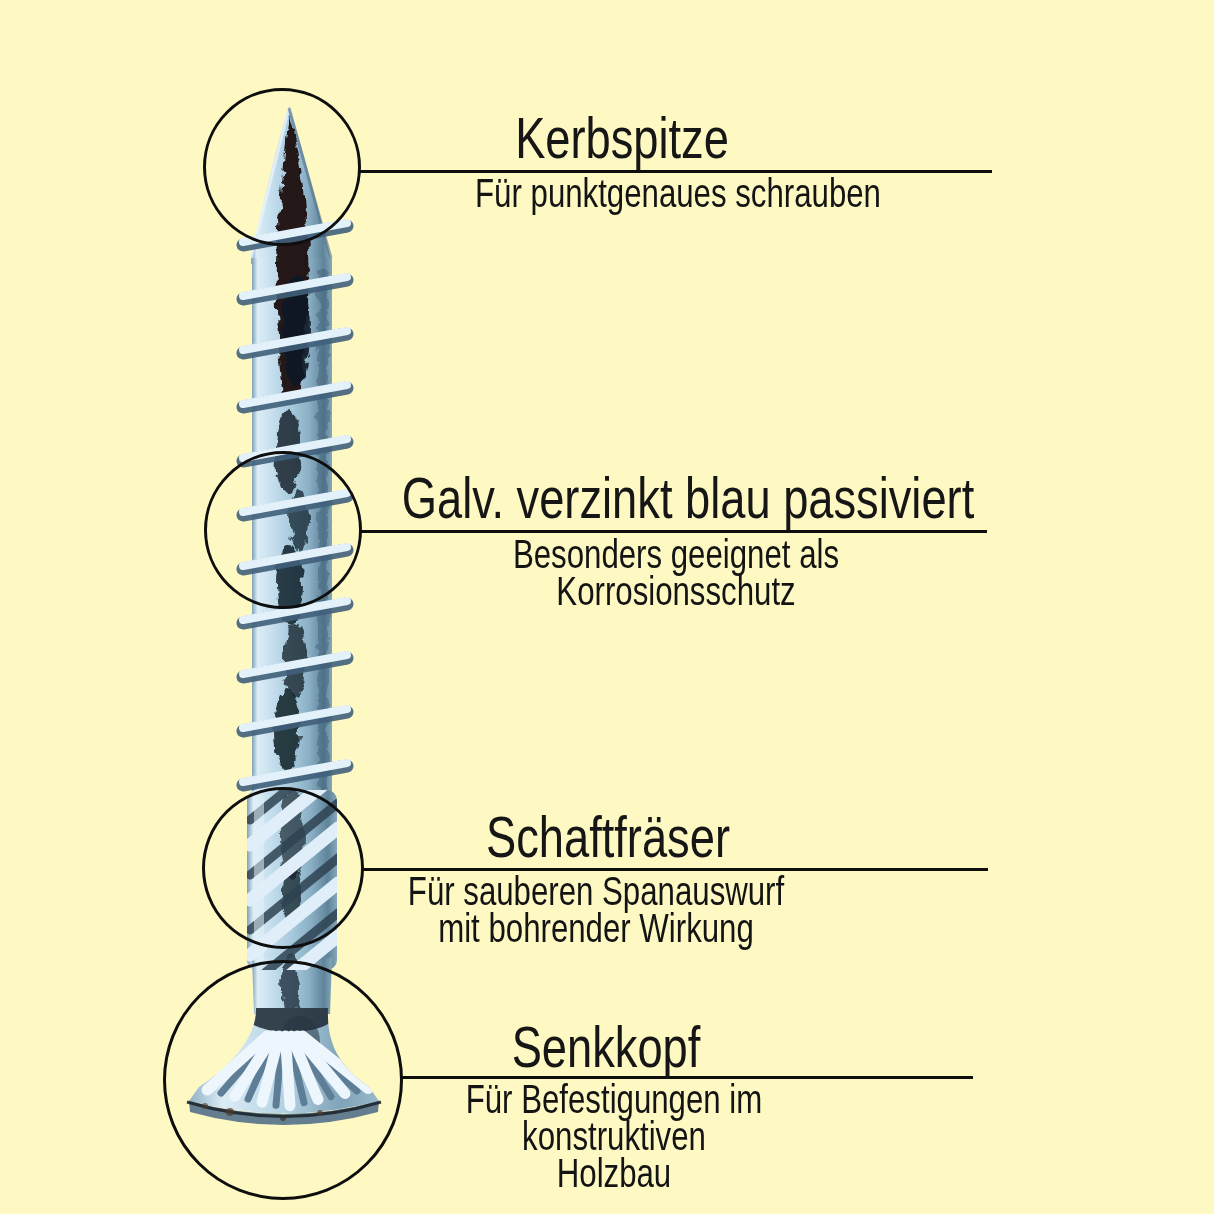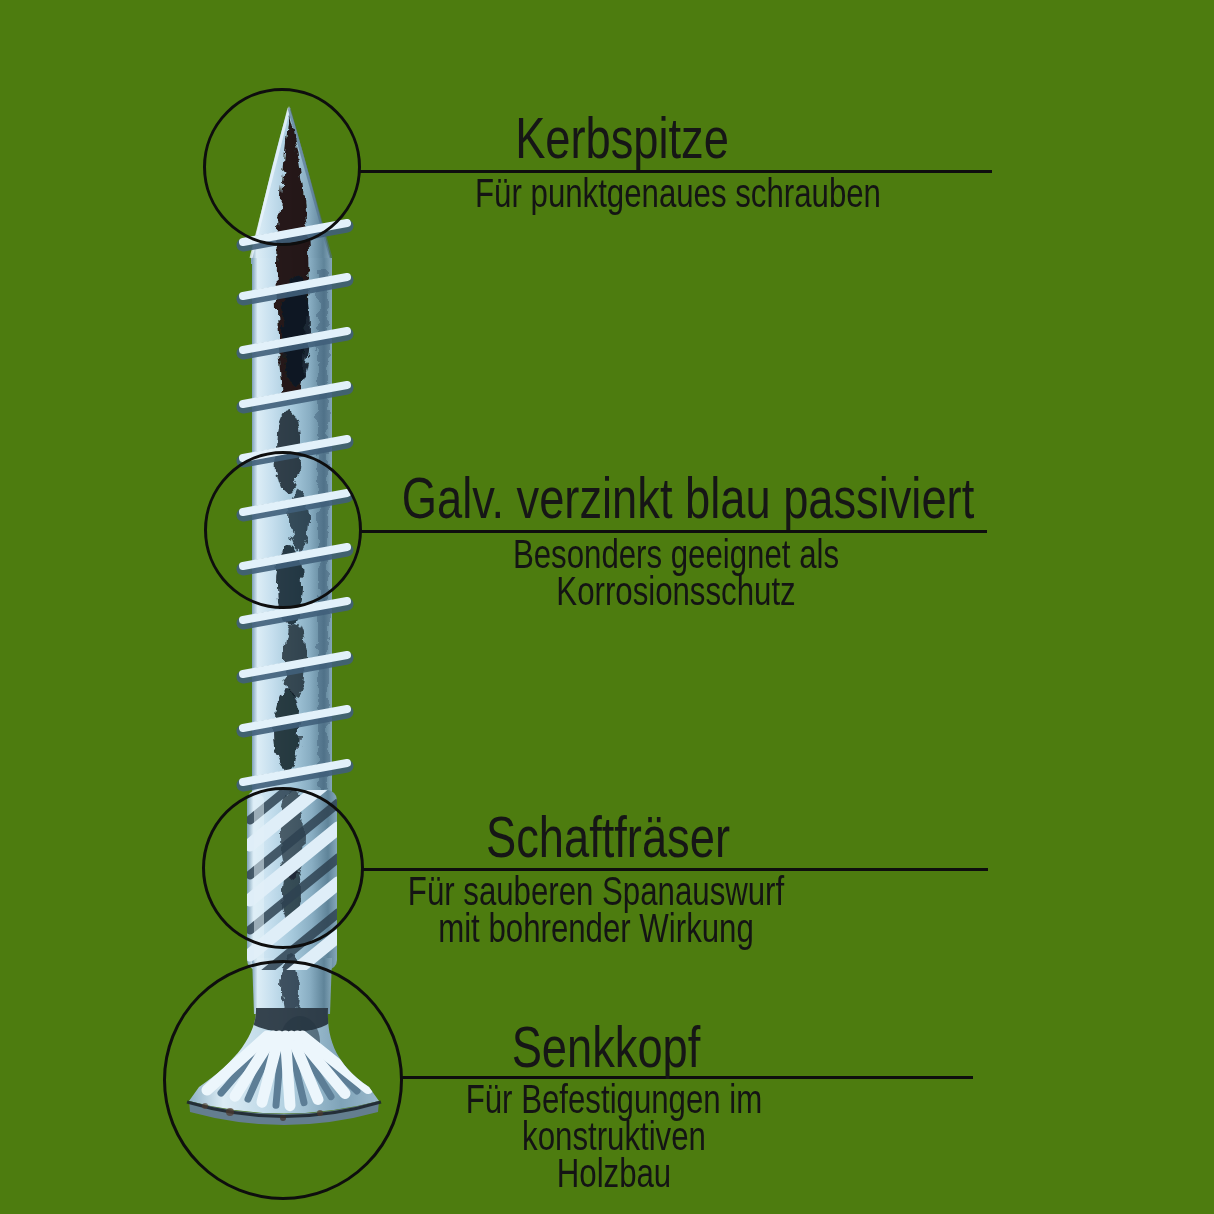--- a/index.html
+++ b/index.html
@@ -1,17 +1,17 @@
 <!DOCTYPE html>
 <html><head>
 <meta charset="utf-8">
 <style>
   html,body{margin:0;padding:0;background:#ffffff;}
   .canvas{
-    position:relative;width:1214px;height:1214px;background:#4d7c0f;overflow:hidden;
+    position:relative;width:1214px;height:1214px;background:#fef9c3;overflow:hidden;
     font-family:"Liberation Sans", sans-serif;color:#141414;
   }
   .screw-svg{position:absolute;left:0;top:0;}
   .callout-circle{position:absolute;border:3px solid #0e0e0e;border-radius:50%;background:transparent;box-sizing:border-box;}
   .circle-tip{left:203px;top:88px;width:158px;height:158px;}
   .circle-coating{left:204px;top:451px;width:158px;height:158px;}
   .circle-mill{left:202px;top:787px;width:162px;height:162px;}
   .circle-head{left:163px;top:960px;width:240px;height:240px;}
   .leader-line{position:absolute;height:3px;background:#0e0e0e;}
   .line-tip{left:360px;top:170px;width:632px;}

